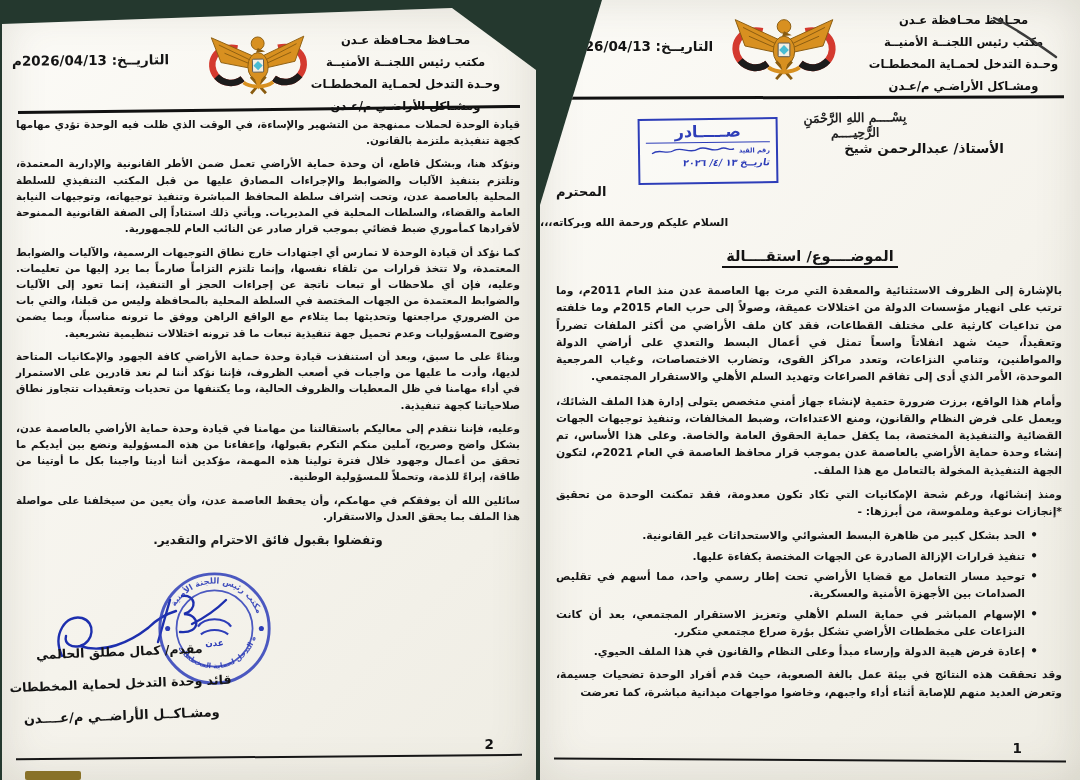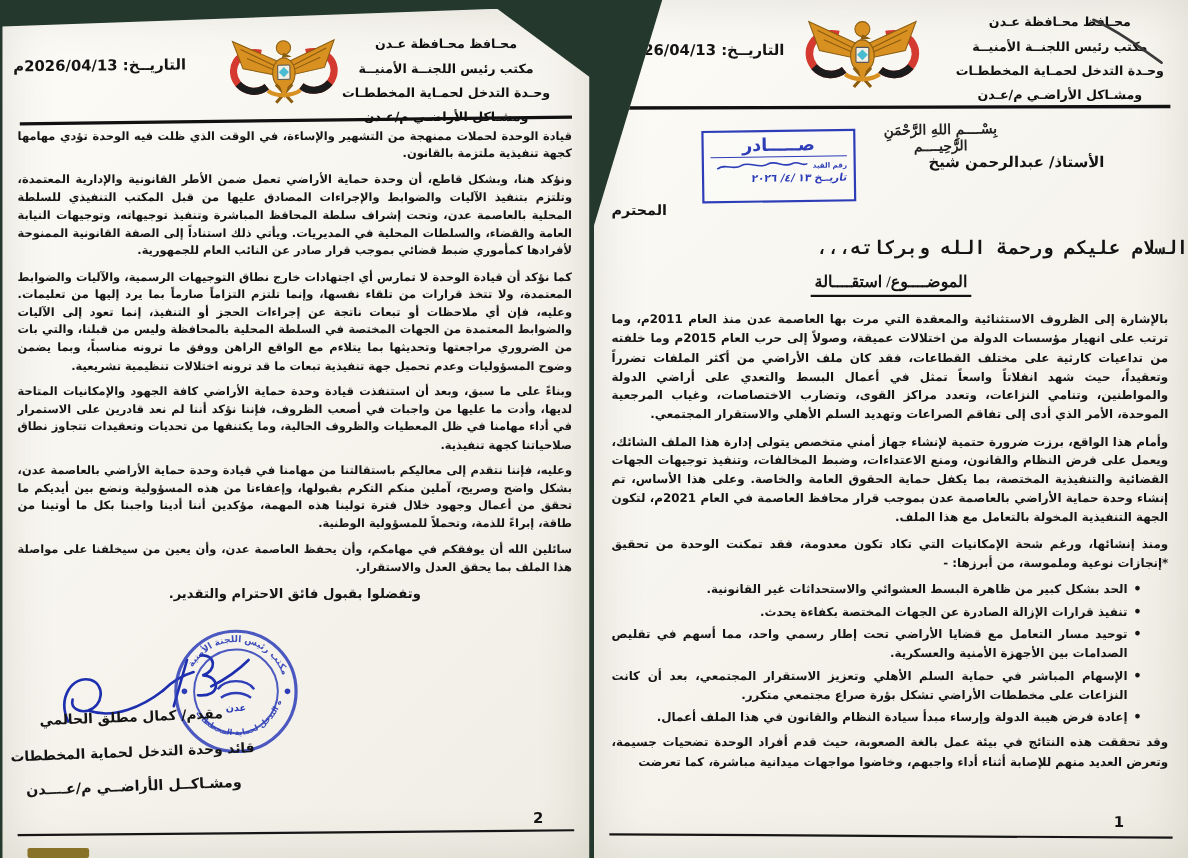--- a/index.html
+++ b/index.html
@@ -63,29 +63,29 @@
   }
   .issued-stamp .row{display:flex;align-items:center;gap:3px;font-size:6.5px;font-weight:bold;margin-top:2px;}
   .issued-stamp .hand{
     font-size:9.5px;font-weight:bold;transform:skewX(-10deg);white-space:nowrap;
   }
   .recipient{position:absolute;right:76px;top:140px;direction:rtl;text-align:center;}
   .recipient .nm{font-weight:bold;font-size:13.5px;margin-bottom:16px;}
   .recipient .tt{font-weight:bold;font-size:13.5px;}
   .honorific{position:absolute;left:16px;top:184px;font-weight:bold;font-size:13px;direction:rtl;}
   .salutation{
-    position:absolute;left:0;right:0;top:216px;text-align:right;
-    direction:rtl;font-weight:bold;font-size:17px;font-family:Liberation Mono, monospace;
+    position:absolute;left:0;right:0;top:216px;text-align:left;
+    direction:rtl;font-weight:bold;font-size:11px;
   }
   .subject{
     position:absolute;left:0;right:0;top:246px;text-align:center;direction:rtl;
   }
   .subject span{
     display:inline-block;font-weight:bold;font-size:14.5px;
-    border-bottom:2.5px solid #111;padding:0 4px 2px;font-family:Liberation Serif, serif;
+    border-bottom:2.5px solid #111;padding:0 4px 2px;
   }
   
   .doc-body{
     position:absolute;direction:rtl;text-align:justify;
     font-weight:bold;color:#151515;
   }
   .page-right .doc-body{top:282px;left:16px;right:18px;font-size:10.8px;line-height:1.6;}
   .page-left  .doc-body{top:108px;left:14px;right:16px;font-size:10.4px;line-height:1.56;}
   .doc-body p{margin:0 0 7px;}
   .doc-body ul{margin:0 0 6px;padding:0 24px 0 0;list-style:none;}
@@ -248,23 +248,23 @@
   <div class="subject">
     <span>الموضــــوع/ استقــــالة</span>
   </div>
 
   <div class="doc-body">
     <p>بالإشارة إلى الظروف الاستثنائية والمعقدة التي مرت بها العاصمة عدن منذ العام 2011م، وما ترتب على انهيار مؤسسات الدولة من اختلالات عميقة، وصولاً إلى حرب العام 2015م وما خلفته من تداعيات كارثية على مختلف القطاعات، فقد كان ملف الأراضي من أكثر الملفات تضرراً وتعقيداً، حيث شهد انفلاتاً واسعاً تمثل في أعمال البسط والتعدي على أراضي الدولة والمواطنين، وتنامي النزاعات، وتعدد مراكز القوى، وتضارب الاختصاصات، وغياب المرجعية الموحدة، الأمر الذي أدى إلى تفاقم الصراعات وتهديد السلم الأهلي والاستقرار المجتمعي.</p>
     <p>وأمام هذا الواقع، برزت ضرورة حتمية لإنشاء جهاز أمني متخصص يتولى إدارة هذا الملف الشائك، ويعمل على فرض النظام والقانون، ومنع الاعتداءات، وضبط المخالفات، وتنفيذ توجيهات الجهات القضائية والتنفيذية المختصة، بما يكفل حماية الحقوق العامة والخاصة. وعلى هذا الأساس، تم إنشاء وحدة حماية الأراضي بالعاصمة عدن بموجب قرار محافظ العاصمة في العام 2021م، لتكون الجهة التنفيذية المخولة بالتعامل مع هذا الملف.</p>
     <p>ومنذ إنشائها، ورغم شحة الإمكانيات التي تكاد تكون معدومة، فقد تمكنت الوحدة من تحقيق *إنجازات نوعية وملموسة، من أبرزها: -</p>
     <ul>
       <li>الحد بشكل كبير من ظاهرة البسط العشوائي والاستحداثات غير القانونية.</li>
-      <li>تنفيذ قرارات الإزالة الصادرة عن الجهات المختصة بكفاءة يحدث.</li>
+      <li>تنفيذ قرارات الإزالة الصادرة عن الجهات المختصة بكفاءة عليها.</li>
       <li>توحيد مسار التعامل مع قضايا الأراضي تحت إطار رسمي واحد، مما أسهم في تقليص الصدامات بين الأجهزة الأمنية والعسكرية.</li>
       <li>الإسهام المباشر في حماية السلم الأهلي وتعزيز الاستقرار المجتمعي، بعد أن كانت النزاعات على مخططات الأراضي تشكل بؤرة صراع مجتمعي متكرر.</li>
-      <li>إعادة فرض هيبة الدولة وإرساء مبدأ سيادة النظام والقانون في هذا الملف أعمال.</li>
+      <li>إعادة فرض هيبة الدولة وإرساء مبدأ وعلى النظام والقانون في هذا الملف الحيوي.</li>
     </ul>
     <p>وقد تحققت هذه النتائج في بيئة عمل بالغة الصعوبة، حيث قدم أفراد الوحدة تضحيات جسيمة، وتعرض العديد منهم للإصابة أثناء أداء واجبهم، وخاضوا مواجهات ميدانية مباشرة، كما تعرضت</p>
   </div>
 
   <div class="footline"></div>
   <div class="pageno">1</div>
 </div>
 
 </body></html>

